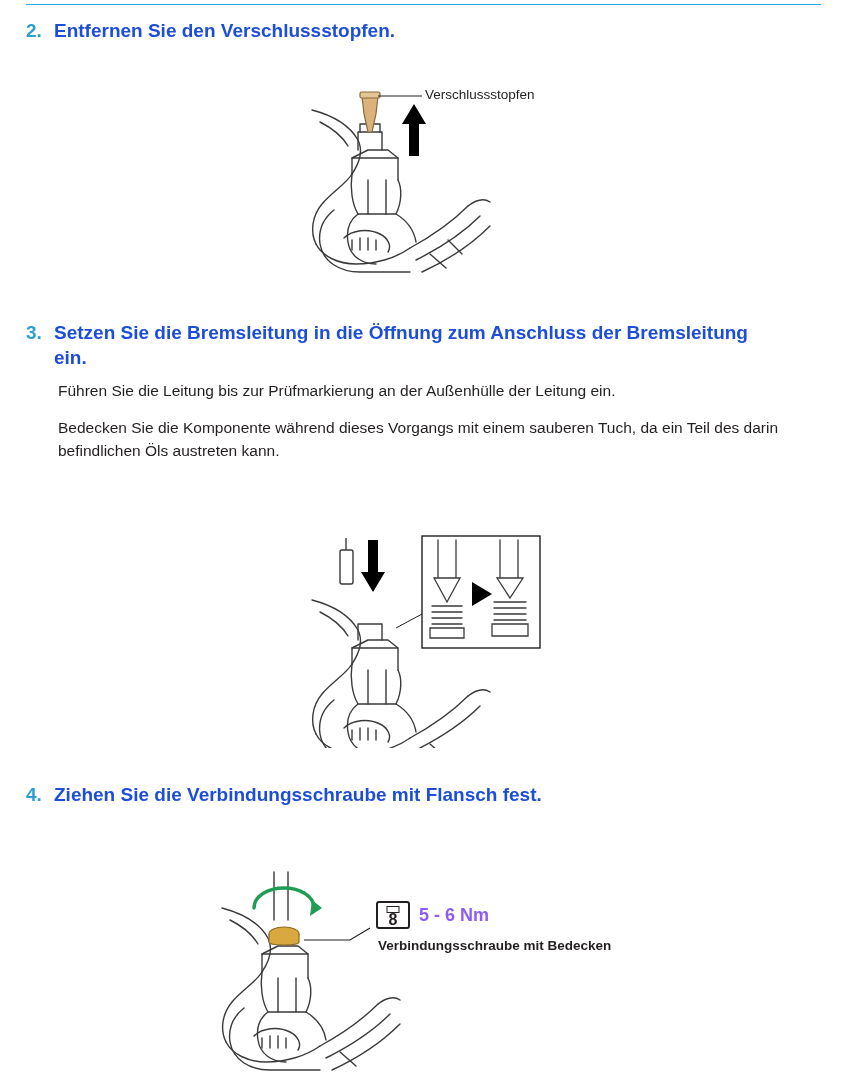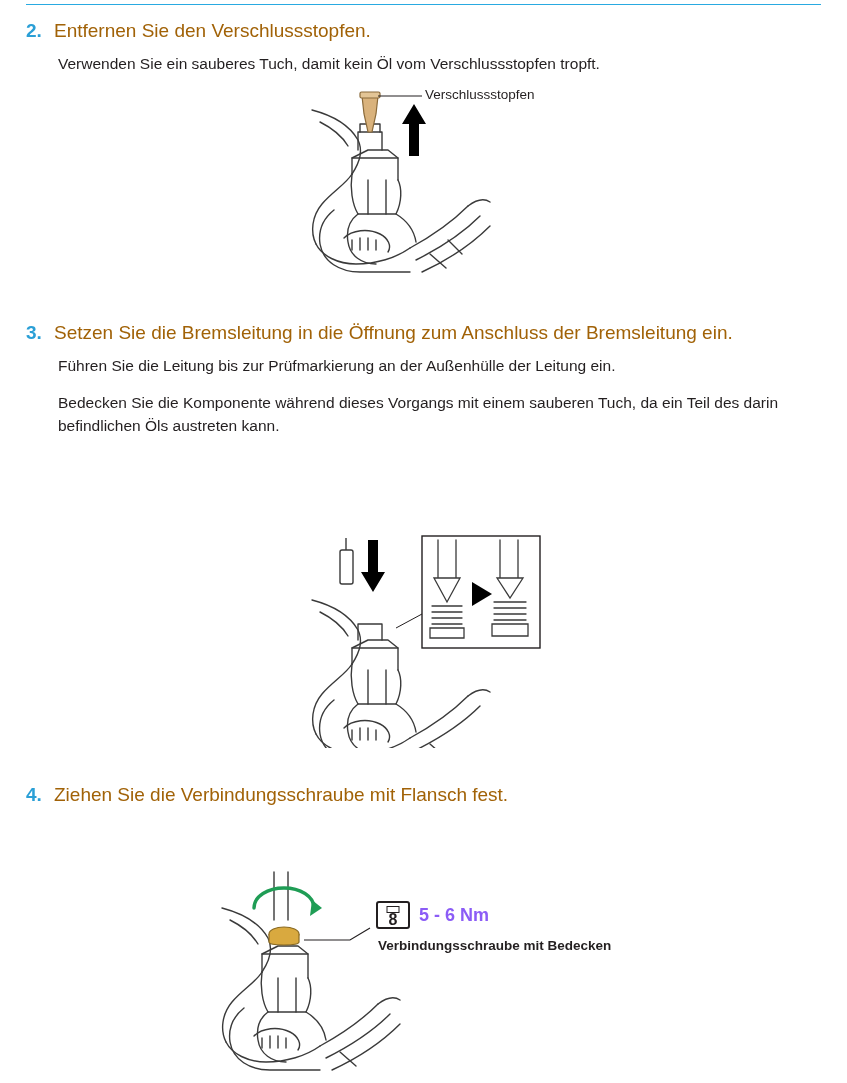--- a/index.html
+++ b/index.html
@@ -40,24 +40,24 @@
   }
   .step-num {
     color: #2a9fd6;
     font-weight: bold;
     font-size: 19px;
     line-height: 25px;
     flex: 0 0 auto;
     min-width: 20px;
   }
   .step-title {
-    font-weight: normal;
+    font-weight: bold;
     font-size: 19px;
     line-height: 25px;
-    color: #a16207;
+    color: #1d4ed8;
     max-width: 700px;
   }
   .step-body {
     margin-left: 32px;
     margin-top: 9px;
     font-size: 15.5px;
     line-height: 23px;
     color: #231f20;
     max-width: 745px;
   }
@@ -118,23 +118,20 @@
 <body>
 
 <div class="page">
 
   <div class="top-rule"></div>
 
   <div class="step" style="top:18px;">
     <div class="step-head">
       <div class="step-num">2.</div>
       <div class="step-title">Entfernen Sie den Verschlussstopfen.</div>
-    </div>
-    <div class="step-body">
-      <p>Verwenden Sie ein sauberes Tuch, damit kein Öl vom Verschlussstopfen tropft.</p>
     </div>
   </div>
 
   <div style="position:absolute; left:200px; top:88px; width:420px; height:200px;text-align:center;">
     <svg width="420" height="200" viewBox="0 0 420 200">
       <g fill="none" stroke="#3a3a3a" stroke-width="1.4" stroke-linecap="round" stroke-linejoin="round">
 
         <path d="M112 22 C 135 28, 150 38, 158 52 C 163 62, 160 74, 152 86"></path>
         <path d="M120 34 C 132 40, 142 48, 148 58"></path>
 

